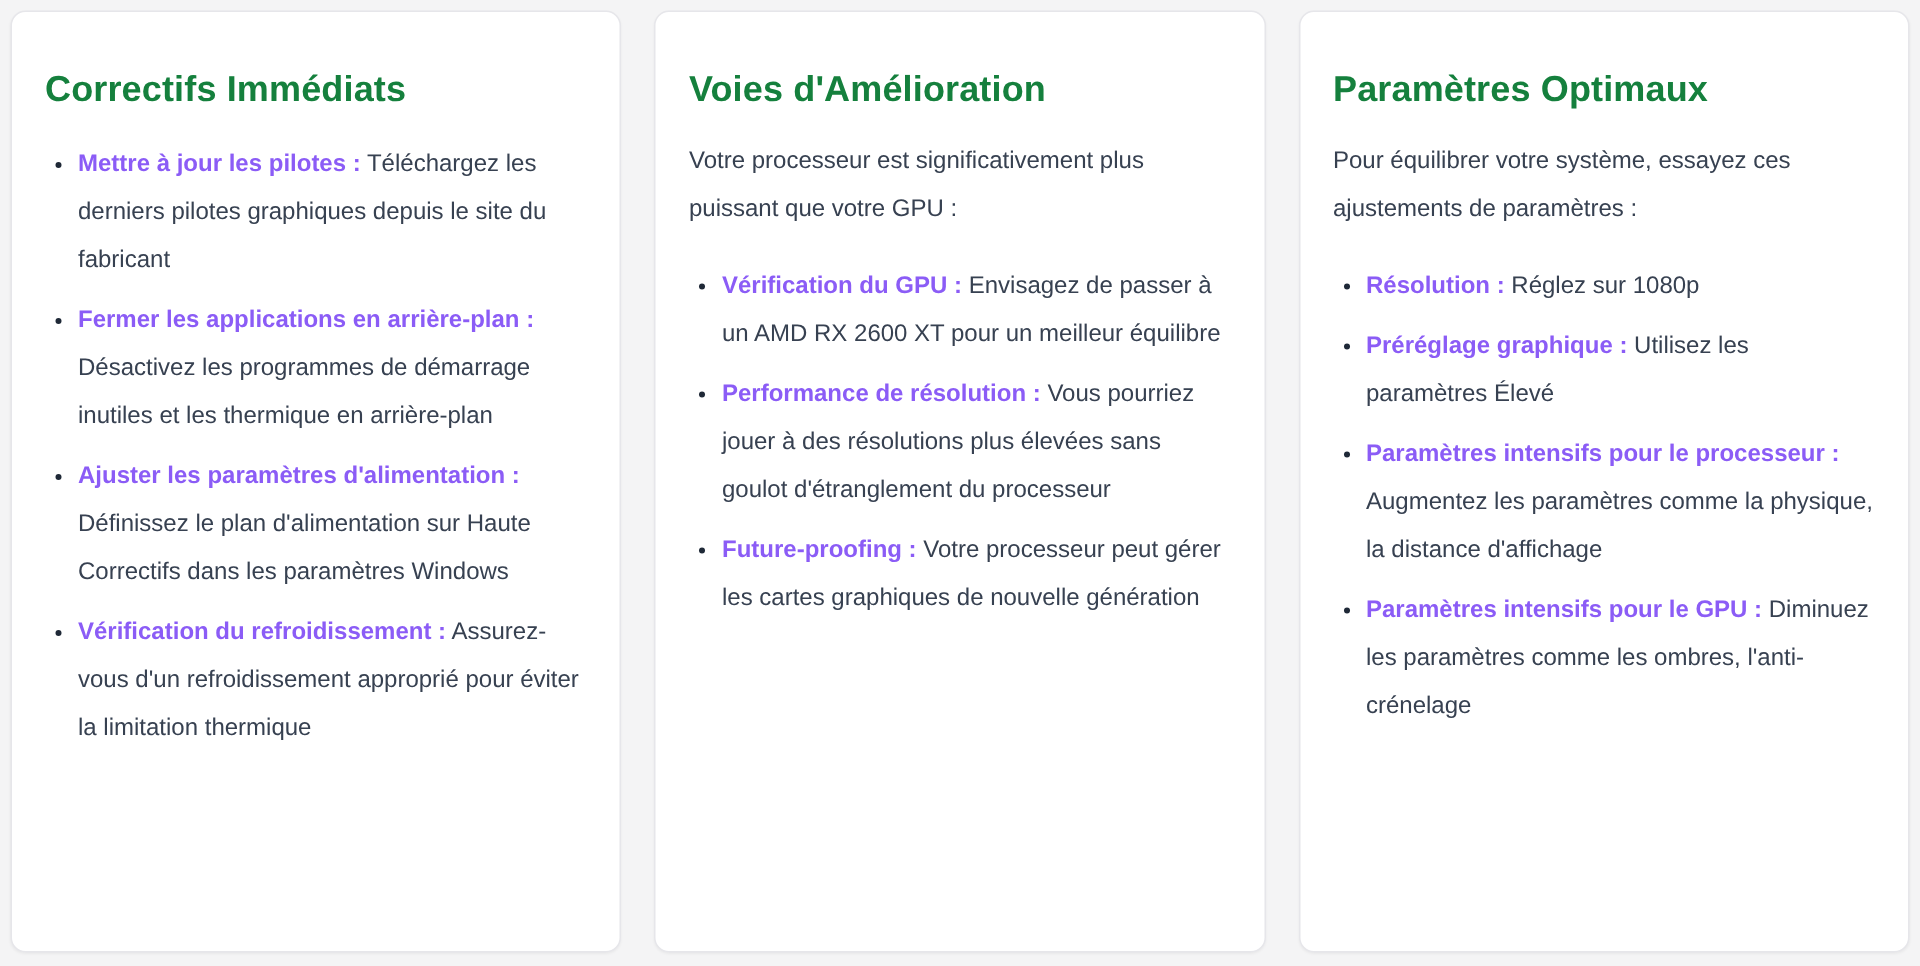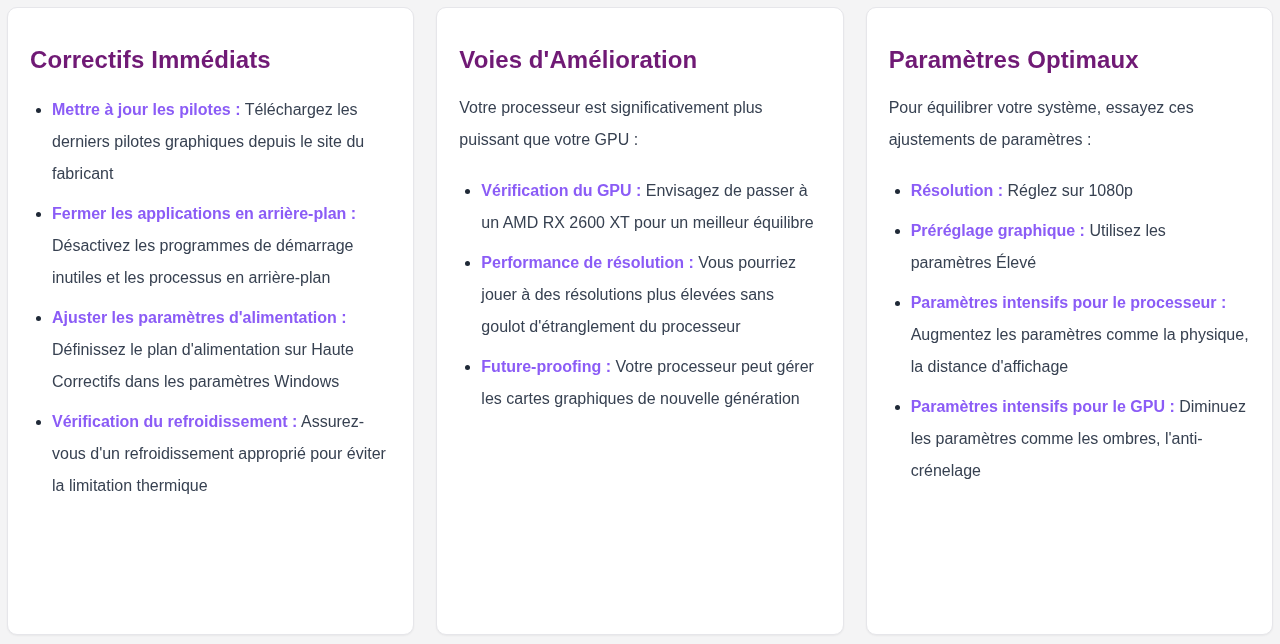--- a/index.html
+++ b/index.html
@@ -23,21 +23,21 @@
     background: #ffffff;
     border: 1px solid #e6e6ea;
     border-radius: 10px;
     box-shadow: 0 1px 2px rgba(0,0,0,0.05);
     padding: 20px 22px;
     overflow: hidden;
   }
   .card-title {
     font-size: 24px;
     font-weight: 600;
-    color: #701a75;
+    color: #15803d;
     letter-spacing: 0.1px;
     margin: 16px 0 0 0;
     line-height: 1.3;
   }
   .card-intro {
     margin: 17px 0 0 0;
     font-size: 16px;
     line-height: 32px;
     color: #374151;
   }
@@ -65,21 +65,21 @@
 <body>
 
 <div class="cards-row">
 
   <section class="card">
     <h3 class="card-title">Correctifs Immédiats</h3>
     <ul class="card-list">
 
         <li><span class="item-label">Mettre à jour les pilotes :</span> <span class="item-text">Téléchargez les derniers pilotes graphiques depuis le site du fabricant</span></li>
 
-        <li><span class="item-label">Fermer les applications en arrière-plan :</span> <span class="item-text">Désactivez les programmes de démarrage inutiles et les processus en arrière-plan</span></li>
+        <li><span class="item-label">Fermer les applications en arrière-plan :</span> <span class="item-text">Désactivez les programmes de démarrage inutiles et les thermique en arrière-plan</span></li>
 
         <li><span class="item-label">Ajuster les paramètres d'alimentation :</span> <span class="item-text">Définissez le plan d'alimentation sur Haute Correctifs dans les paramètres Windows</span></li>
 
         <li><span class="item-label">Vérification du refroidissement :</span> <span class="item-text">Assurez-vous d'un refroidissement approprié pour éviter la limitation thermique</span></li>
       </ul>
   </section>
 
   <section class="card">
     <h3 class="card-title">Voies d'Amélioration</h3>
     <p class="card-intro">Votre processeur est significativement plus puissant que votre GPU :</p>

